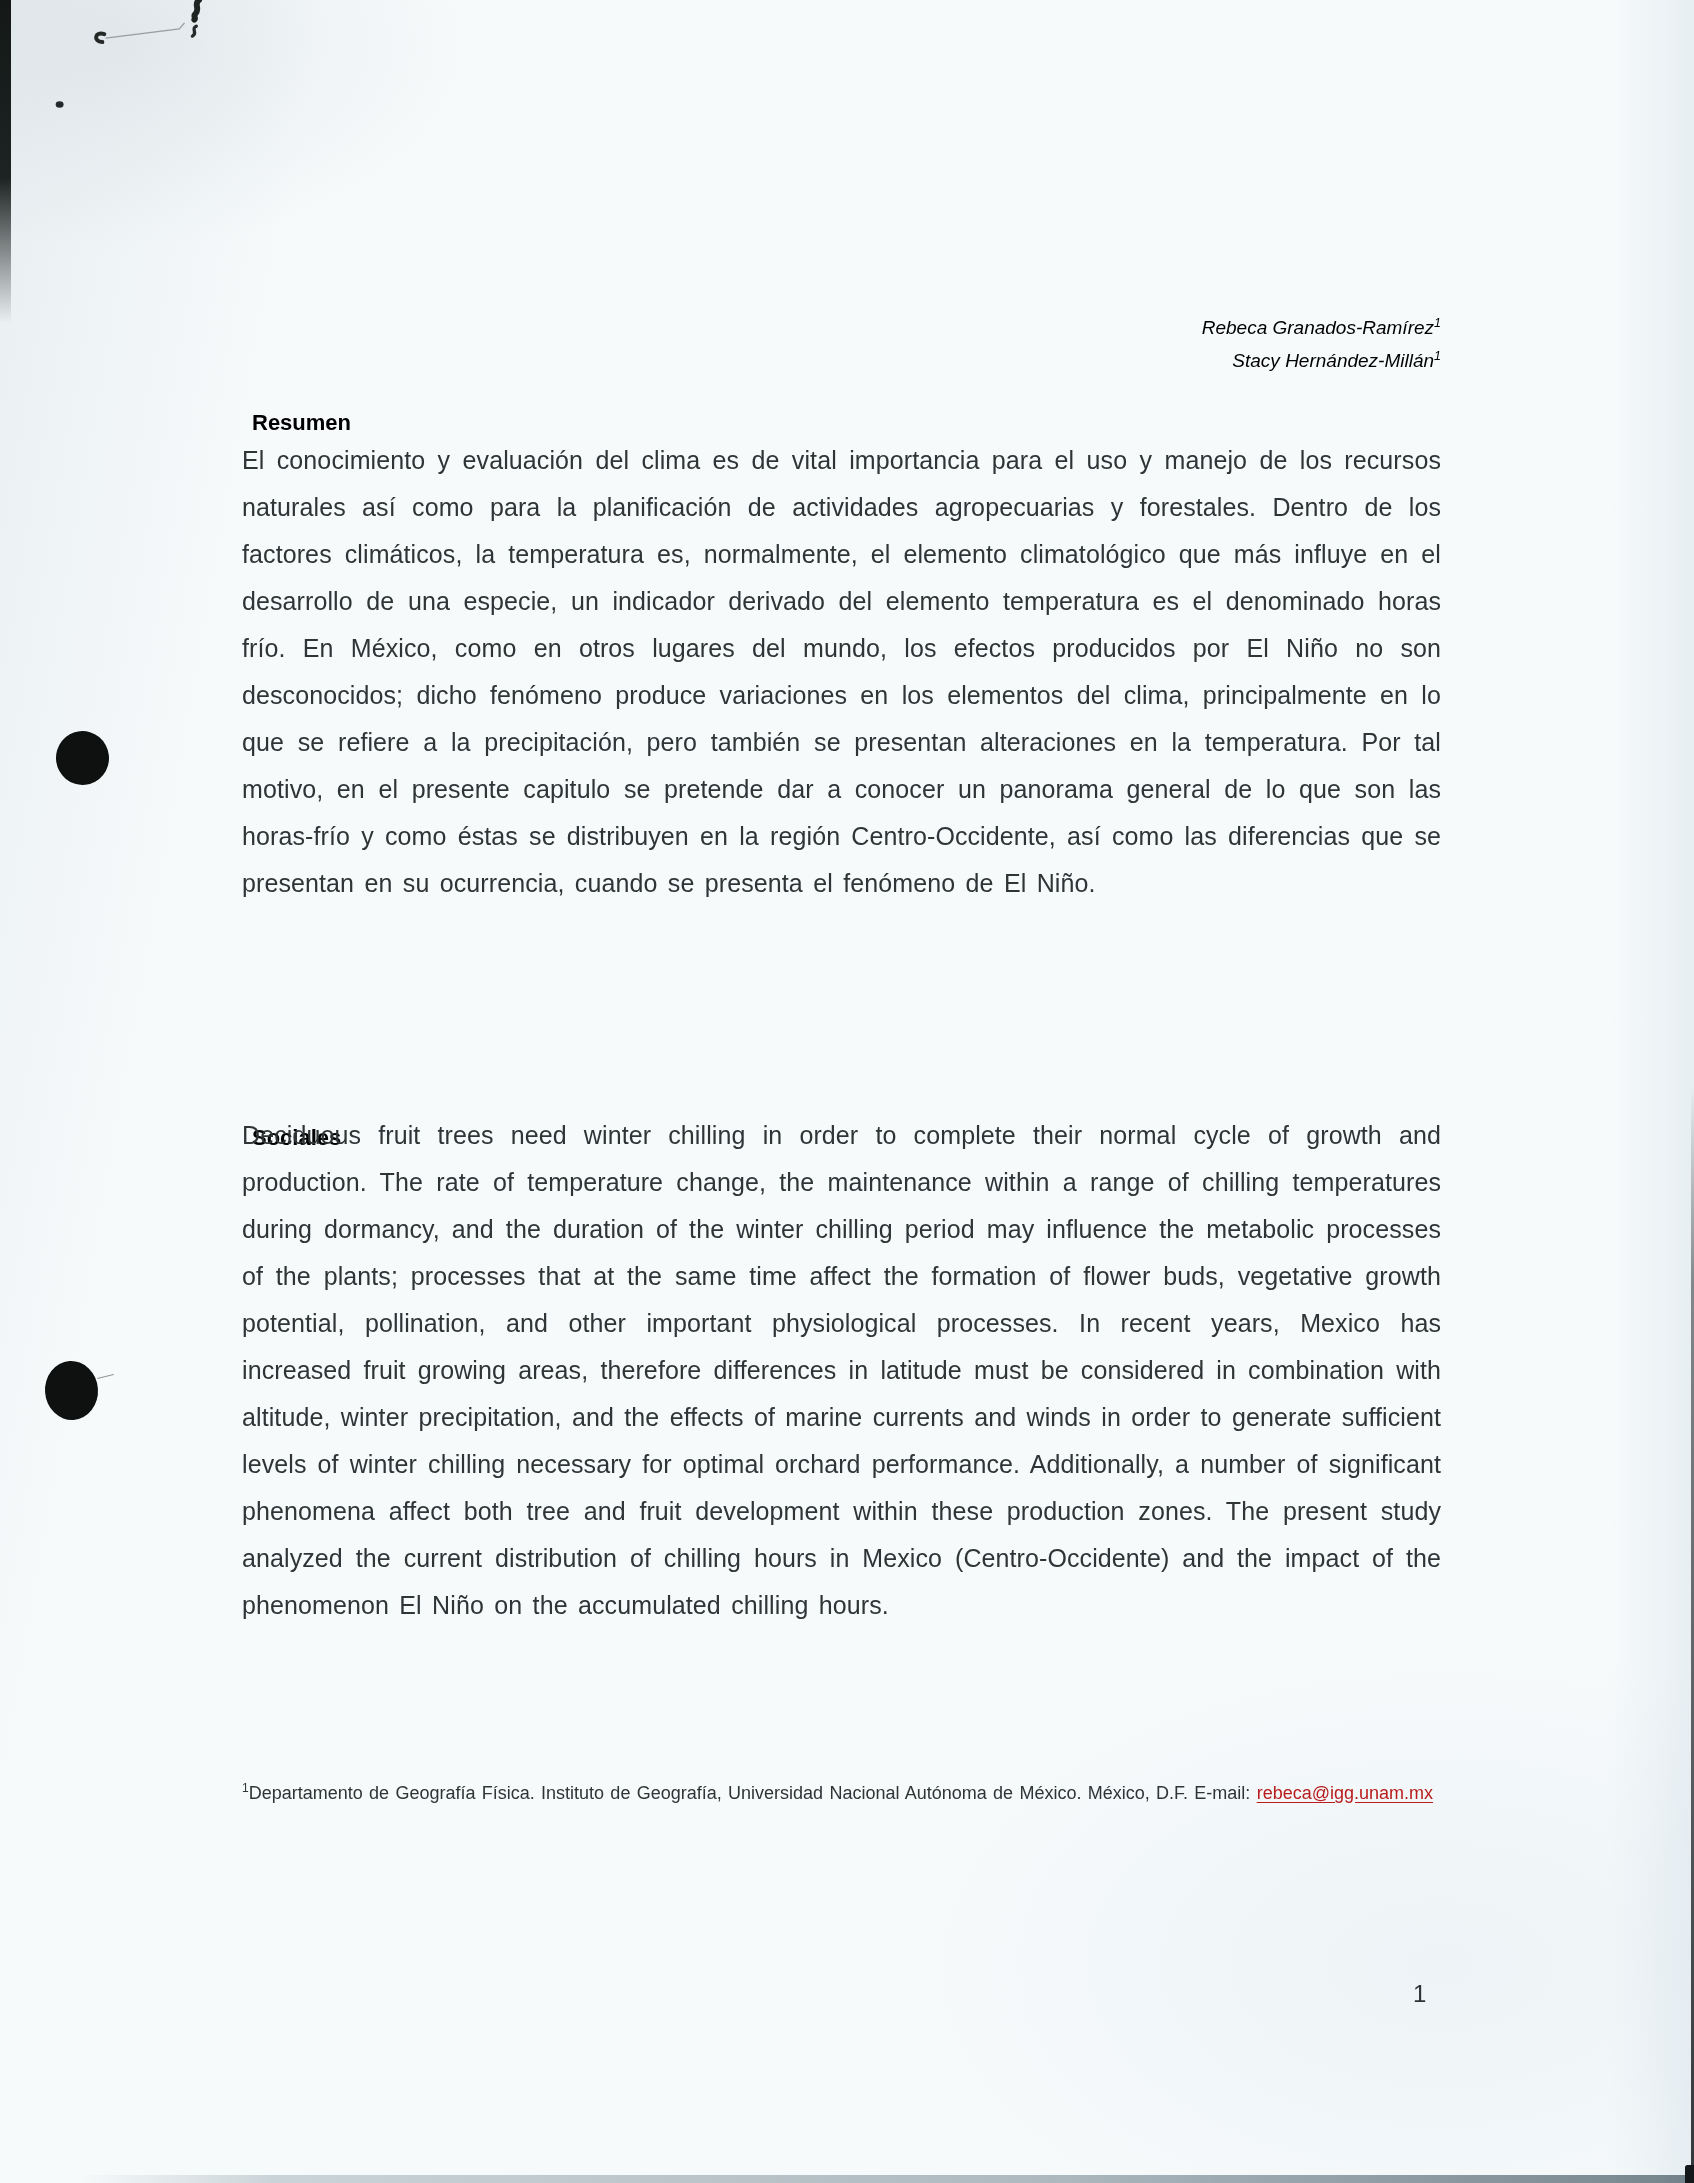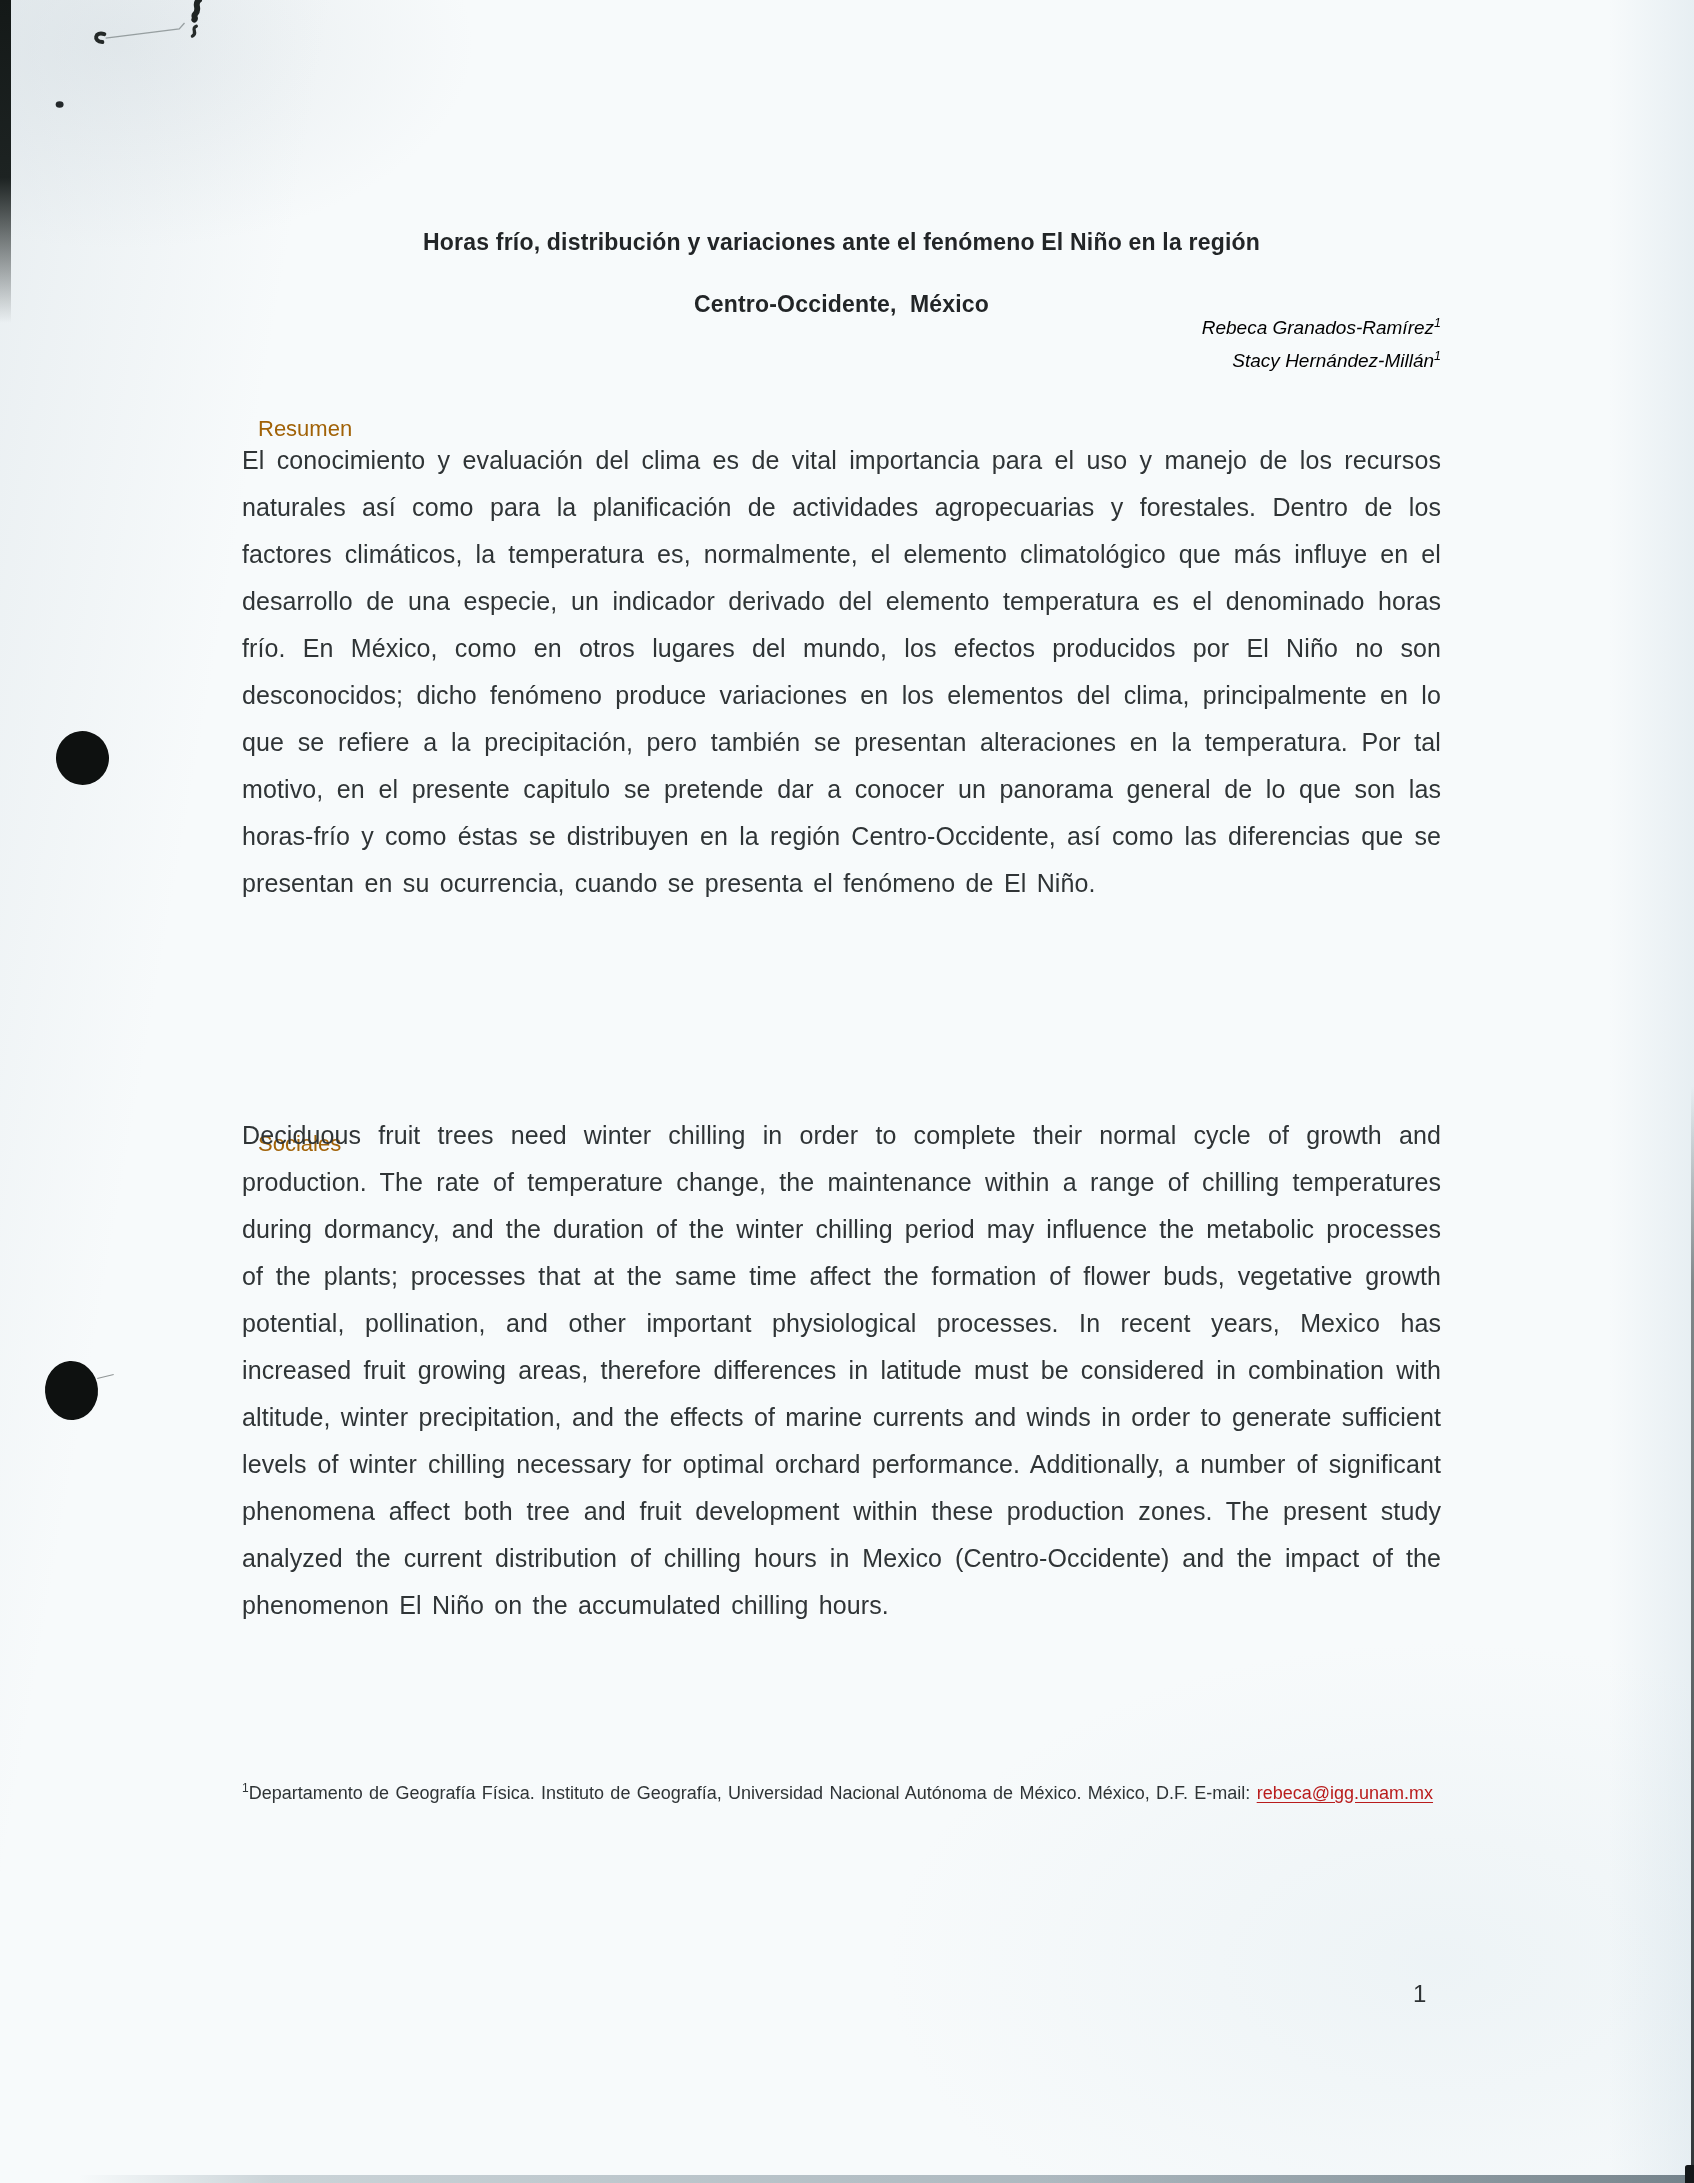--- a/index.html
+++ b/index.html
@@ -50,22 +50,22 @@
     text-align: center; font-weight: bold; font-size: 23px; line-height: 62px;
     color: #222527; letter-spacing: 0.2px;
   }
   .authors {
     position: absolute; left: 242px; top: 311px; width: 1199px;
     text-align: right; font-style: italic; font-size: 19px; line-height: 33px;
     color: #000000;
   }
   .authors sup { font-size: 12.5px; line-height: 0; }
   .heading {
-    position: absolute; left: 242px; font-weight: normal; font-size: 22px;
-    color: #a16207; margin: 16px;
+    position: absolute; left: 242px; font-weight: bold; font-size: 22px;
+    color: #000000; margin: 10px;
   }
   .heading.resumen { top: 400px; }
   .heading.abstract { top: 1115px; }
   .body-text {
     position: absolute; left: 242px; width: 1199px; margin: 0;
     font-size: 25px; line-height: 47px; text-align: justify;
     word-spacing: 3.3px; letter-spacing: 0.1px; color: #30363
 8;
   }
   .body-text.resumen { top: 437px; }
@@ -98,24 +98,20 @@
   <div class="punch-hole two"></div>
   <div class="fiber"></div>
   <svg class="pen-marks" viewBox="0 0 260 175">
     <path d="M222,0 C213,7 225,13 216,22 C213,25 218,27 215,30" fill="none" stroke="#1f2423" stroke-width="9" stroke-linecap="round"></path>
     <path d="M218,40 C209,44 221,50 212,55" fill="none" stroke="#262b2a" stroke-width="5" stroke-linecap="round"></path>
     <path d="M78,52 C64,47 60,63 75,64" fill="none" stroke="#242928" stroke-width="6" stroke-linecap="round"></path>
     <path d="M80,58 L192,44 L200,35" fill="none" stroke="rgba(75,85,85,0.5)" stroke-width="2"></path>
     <ellipse cx="10" cy="159" rx="6" ry="5" fill="#23282a"></ellipse>
   </svg>
 
-  <div class="title">
-    <div>Horas frío, distribución y variaciones ante el fenómeno El Niño en la región</div>
-    <div>Centro-Occidente,&nbsp; México</div>
-  </div>
 
   <div class="authors">
     <div><span>Rebeca Granados-Ramírez</span><sup>1</sup></div>
     <div><span>Stacy Hernández-Millán</span><sup>1</sup></div>
   </div>
 
   <h2 class="heading resumen">Resumen</h2>
   <p class="body-text resumen">El conocimiento y evaluación del clima es de vital importancia para el uso y manejo de los recursos naturales así como para la planificación de actividades agropecuarias y forestales. Dentro de los factores climáticos, la temperatura es, normalmente, el elemento climatológico que más influye en el desarrollo de una especie, un indicador derivado del elemento temperatura es el denominado horas frío. En México, como en otros lugares del mundo, los efectos producidos por El Niño no son desconocidos; dicho fenómeno produce variaciones en los elementos del clima, principalmente en lo que se refiere a la precipitación, pero también se presentan alteraciones en la temperatura.  Por tal motivo, en el presente capitulo se pretende dar a conocer un panorama general de lo que son las horas-frío y como éstas se distribuyen en la región Centro-Occidente, así como las diferencias que se presentan en su ocurrencia, cuando se presenta el fenómeno de El Niño.</p>
 
   <h2 class="heading abstract">Sociales</h2>

